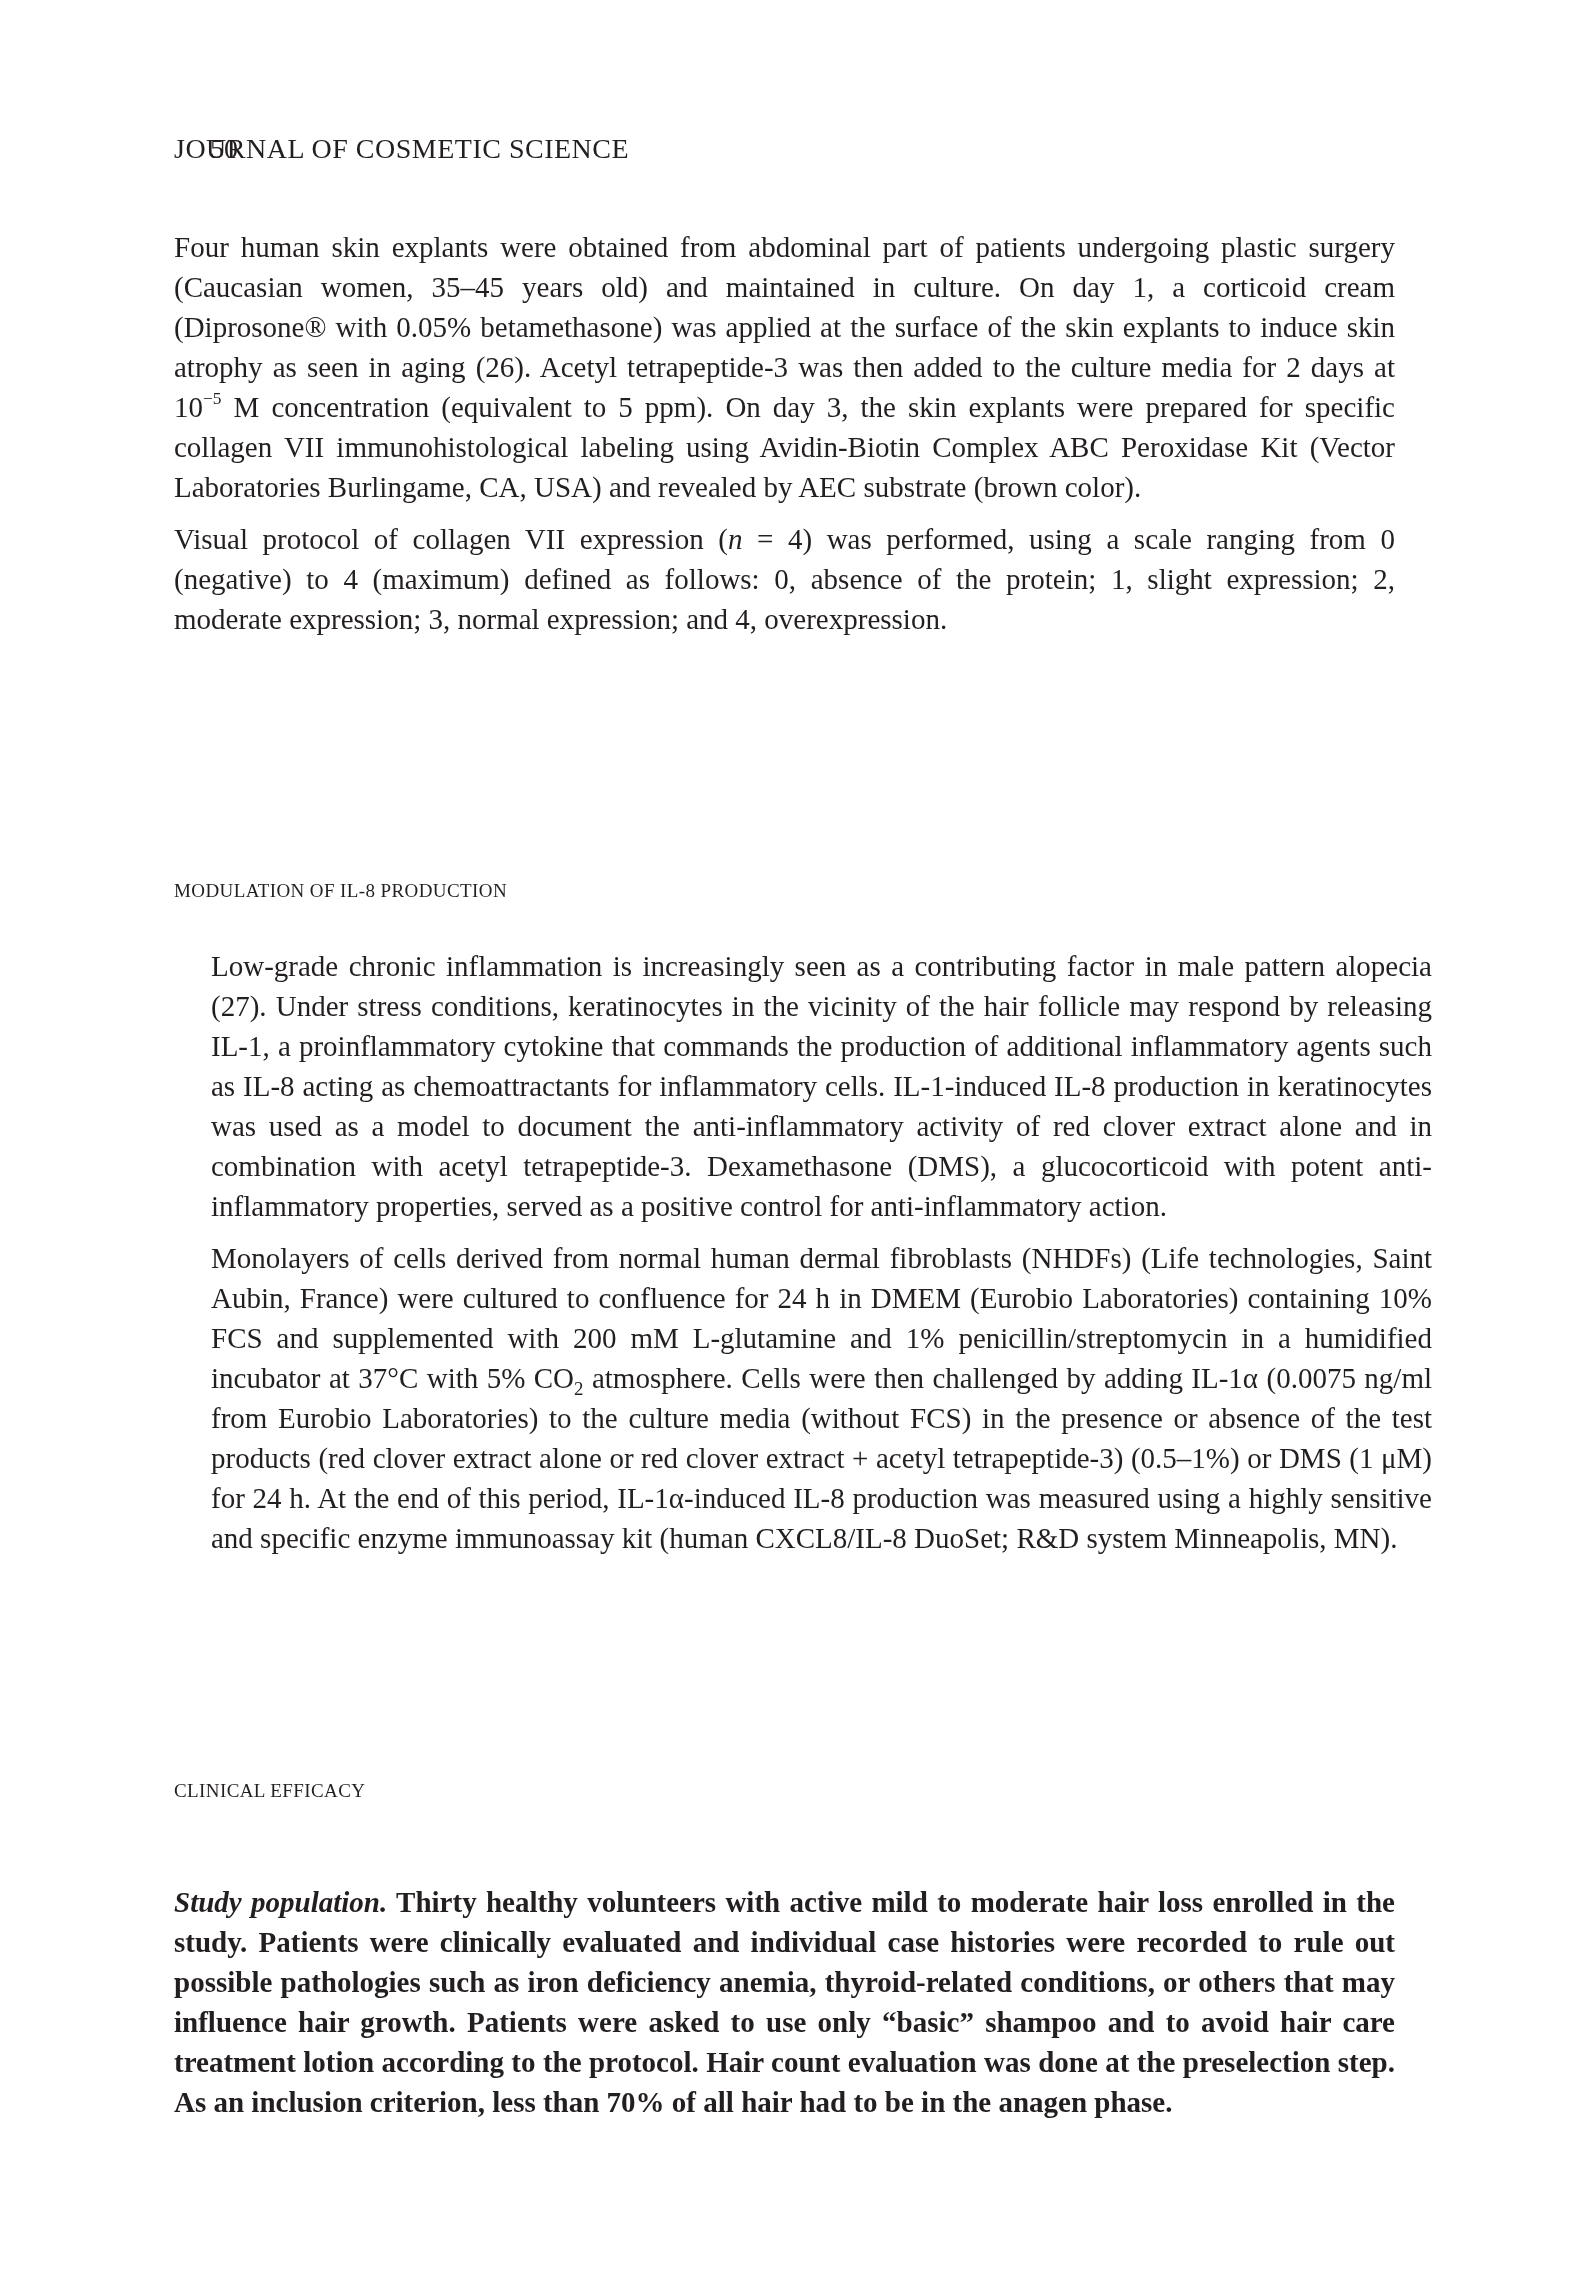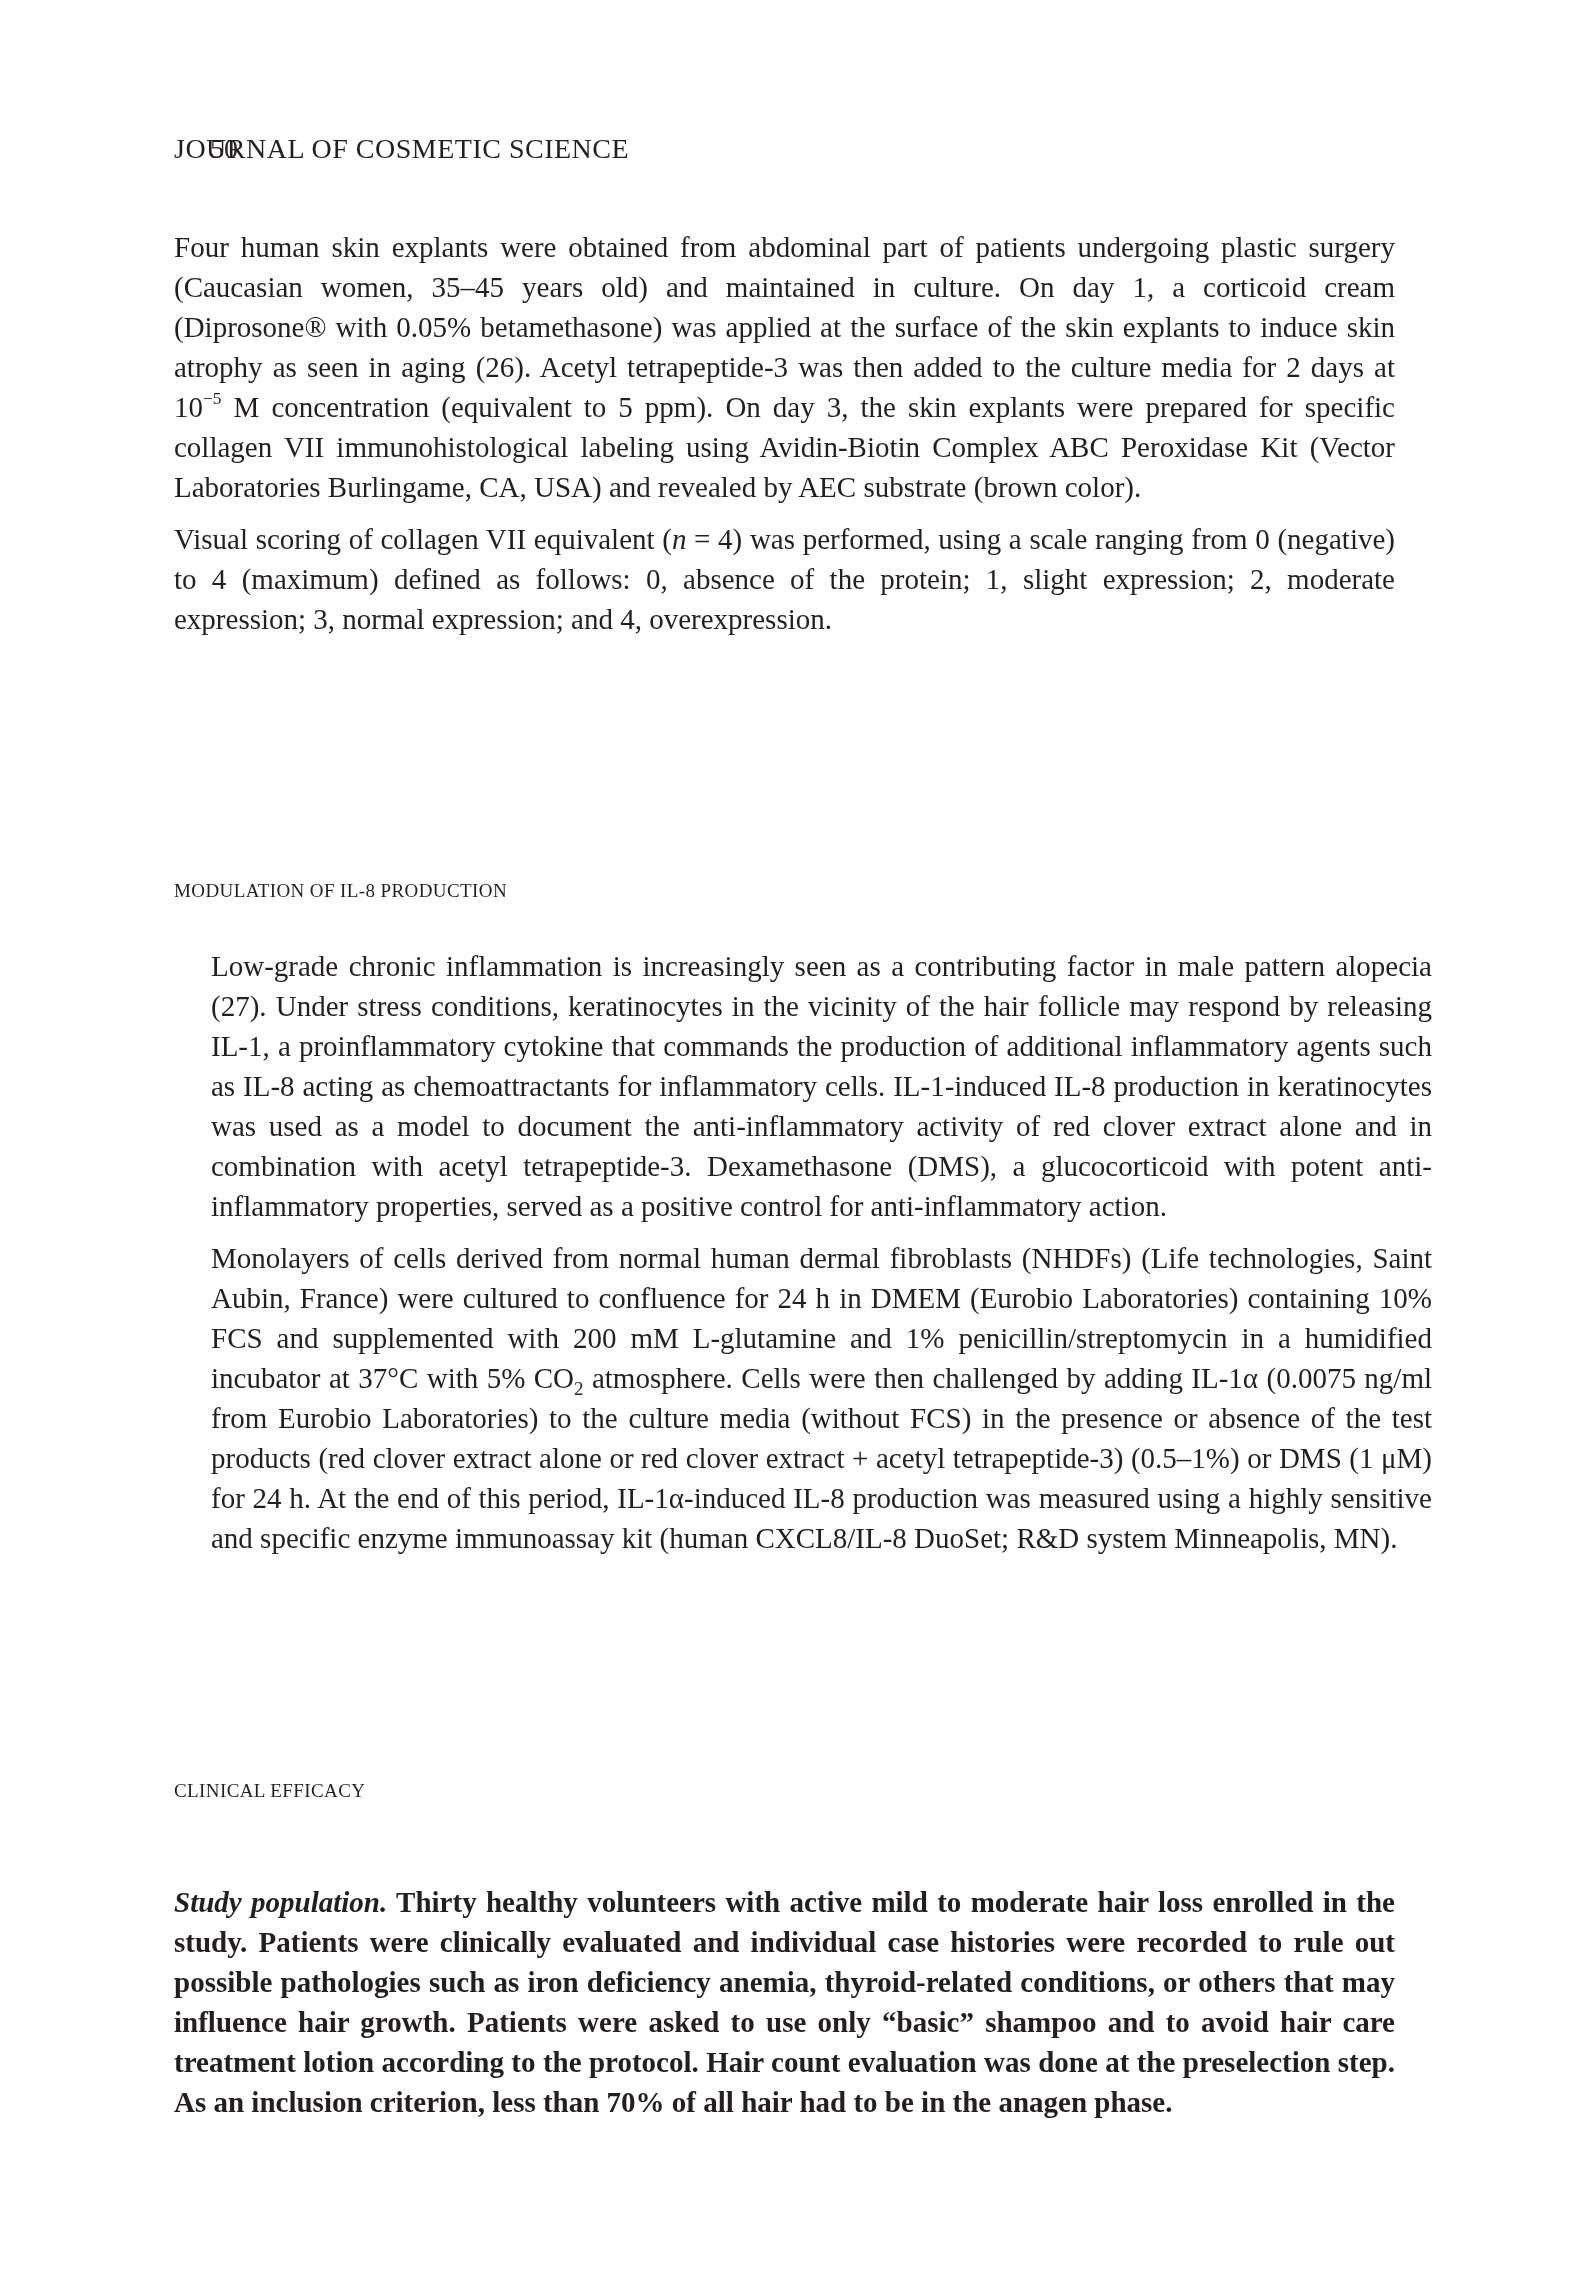--- a/index.html
+++ b/index.html
@@ -77,21 +77,21 @@
 
 <div class="page">
 
   <div class="running-head">
     <span class="page-number">50</span>
     <span class="journal-title">JOURNAL OF COSMETIC SCIENCE</span>
   </div>
 
   <div class="body-text block1">
     <p><span>Four human skin explants were obtained from abdominal part of patients undergoing plastic surgery (Caucasian women, 35–45 years old) and maintained in culture. On day 1, a corticoid cream (Diprosone® with 0.05% betamethasone) was applied at the surface of the skin explants to induce skin atrophy as seen in aging (26). Acetyl tetrapeptide-3 was then added to the culture media for 2 days at 10</span><sup>−5</sup><span> M concentration (equivalent to 5 ppm). On day 3, the skin explants were prepared for specific collagen VII immunohistological labeling using Avidin-Biotin Complex ABC Peroxidase Kit (Vector Laboratories Burlingame, CA, USA) and revealed by AEC substrate (brown color).</span></p>
-    <p><span>Visual scoring of collagen VII equivalent (</span><em>n</em><span> = 4) was performed, using a scale ranging from 0 (negative) to 4 (maximum) defined as follows: 0, absence of the protein; 1, slight expression; 2, moderate expression; 3, normal expression; and 4, overexpression.</span></p>
+    <p><span>Visual protocol of collagen VII expression (</span><em>n</em><span> = 4) was performed, using a scale ranging from 0 (negative) to 4 (maximum) defined as follows: 0, absence of the protein; 1, slight expression; 2, moderate expression; 3, normal expression; and 4, overexpression.</span></p>
   </div>
 
   <div class="section-heading head1">MODULATION OF IL-8 PRODUCTION</div>
 
   <div class="body-text block2">
     <p>Low-grade chronic inflammation is increasingly seen as a contributing factor in male pattern alopecia (27). Under stress conditions, keratinocytes in the vicinity of the hair follicle may respond by releasing IL-1, a proinflammatory cytokine that commands the production of additional inflammatory agents such as IL-8 acting as chemoattractants for inflammatory cells. IL-1-induced IL-8 production in keratinocytes was used as a model to document the anti-inflammatory activity of red clover extract alone and in combination with acetyl tetrapeptide-3. Dexamethasone (DMS), a glucocorticoid with potent anti-inflammatory properties, served as a positive control for anti-inflammatory action.</p>
     <p><span>Monolayers of cells derived from normal human dermal fibroblasts (NHDFs) (Life technologies, Saint Aubin, France) were cultured to confluence for 24 h in DMEM (Eurobio Laboratories) containing 10% FCS and supplemented with 200 mM L-glutamine and 1% penicillin/streptomycin in a humidified incubator at 37°C with 5% CO</span><sub>2</sub><span> atmosphere. Cells were then challenged by adding IL-1α (0.0075 ng/ml from Eurobio Laboratories) to the culture media (without FCS) in the presence or absence of the test products (red clover extract alone or red clover extract + acetyl tetrapeptide-3) (0.5–1%) or DMS (1 μM) for 24 h. At the end of this period, IL-1α-induced IL-8 production was measured using a highly sensitive and specific enzyme immunoassay kit (human CXCL8/IL-8 DuoSet; R&amp;D system Minneapolis, MN).</span></p>
   </div>
 
   <div class="section-heading head2">CLINICAL EFFICACY</div>

